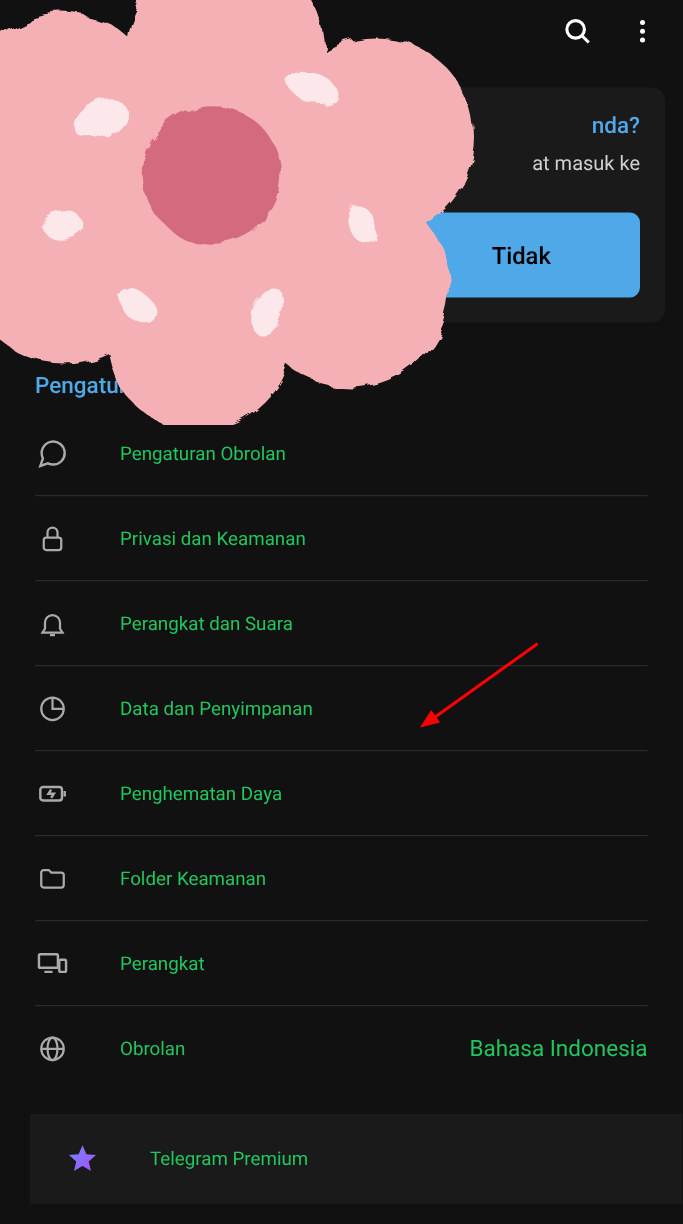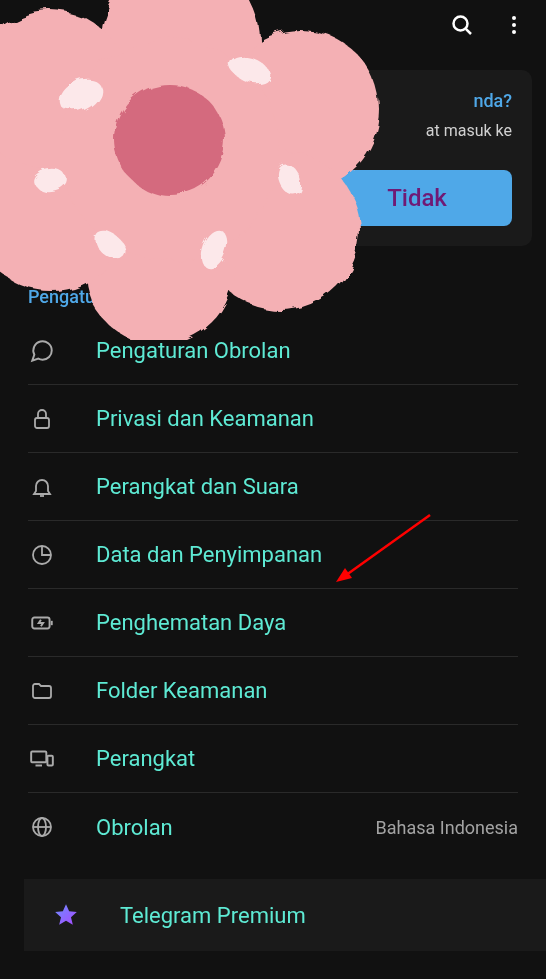--- a/index.html
+++ b/index.html
@@ -45,28 +45,28 @@
     .banner-sub {
       color: #d0d0d0;
       font-size: 16px;
       text-align: right;
       margin-top: 10px;
     }
     .banner-btn {
       margin-top: 30px;
       margin-left: auto;
       width: 190px;
-      height: 56px;
+      height: 68px;
       background: #4fa8e8;
-      color: #701a75;
+      color: #000000;
       border-radius: 8px;
       display: flex;
       align-items: center;
       justify-content: center;
-      font-size: 24px;
+      font-size: 19px;
       font-weight: 500;
       cursor: pointer;
     }
     .flower {
       position: absolute;
       top: -20px;
       left: -40px;
       width: 440px;
       height: 360px;
       z-index: 10;
@@ -92,27 +92,27 @@
     .setting-icon {
       width: 28px;
       height: 28px;
       margin-right: 40px;
       display: flex;
       align-items: center;
       justify-content: center;
       color: #aaaaaa;
     }
     .setting-label {
-      font-size: 22px;
-      color: #5eead4;
+      font-size: 15px;
+      color: #22c55e;
       flex: 1;
     }
     .setting-value {
       font-size: 18px;
-      color: #a3a3a3;
+      color: #22c55e;
     }
     .premium-section {
       margin-top: 18px;
       background: #1a1a1a;
       padding: 0 28px;
       margin-left: 24px;
     }
     .premium-item {
       display: flex;
       align-items: center;

